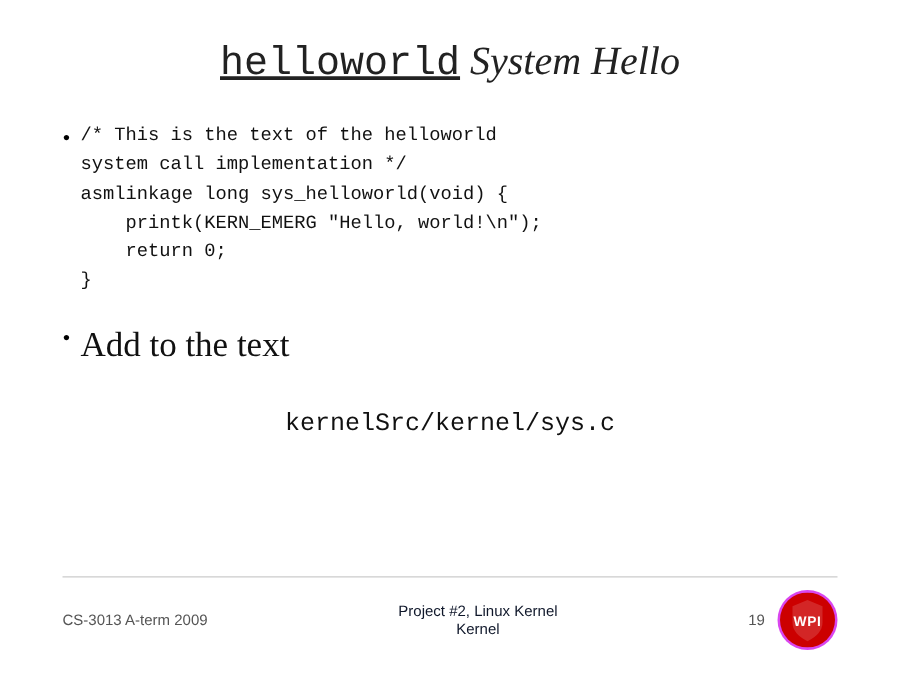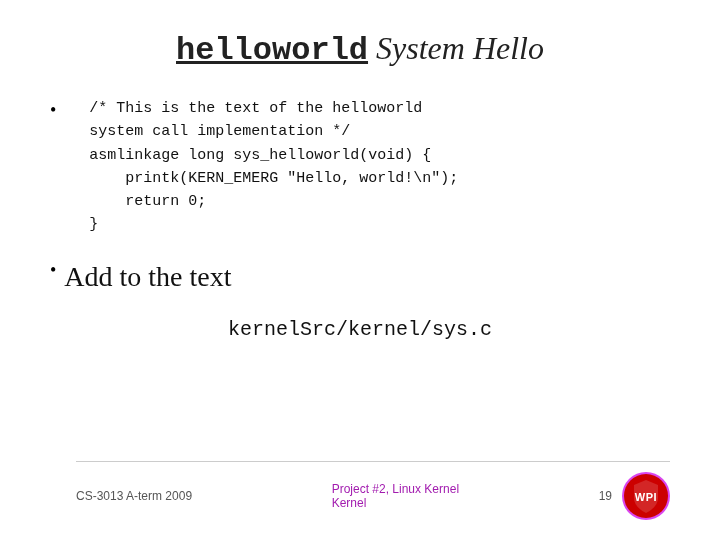--- a/index.html
+++ b/index.html
@@ -26,21 +26,21 @@
       text-align: center;
       font-size: 32px;
       font-weight: normal;
       color: #222;
       margin-bottom: 28px;
       font-family: 'Times New Roman', Times, serif;
     }
 
     .title-mono {
       font-family: 'Courier New', Courier, monospace;
-      font-weight: bold;
+      font-weight: normal;
       text-decoration: underline;
     }
 
     .title-serif {
       font-family: 'Times New Roman', Times, serif;
       font-style: italic;
       font-weight: normal;
     }
 
     .content {
@@ -62,59 +62,57 @@
       flex-shrink: 0;
       margin-top: 1px;
     }
 
     .code-block {
       font-family: 'Courier New', Courier, monospace;
       font-size: 15px;
       line-height: 1.55;
       color: #111;
       white-space: pre;
-      margin-left: 25px;
     }
 
     .bullet-text-large {
       font-family: 'Times New Roman', Times, serif;
       font-size: 28px;
       line-height: 1.4;
       color: #111;
     }
 
     .file-path {
       text-align: center;
       font-family: 'Courier New', Courier, monospace;
       font-size: 20px;
       color: #111;
-      margin-top: 2px;
+      margin-top: 12px;
     }
 
     .footer {
       display: flex;
       align-items: center;
       justify-content: space-between;
       padding-top: 10px;
       border-top: 1px solid #ccc;
       margin-top: auto;
-      margin-left: 26px;
     }
 
     .footer-left {
       font-size: 12px;
       color: #555;
       font-family: Arial, sans-serif;
     }
 
     .footer-center {
       font-size: 12px;
-      color: #a21caf;
+      color: #0f172a;
       font-family: Arial, sans-serif;
-      text-align: left;
+      text-align: center;
     }
 
     .footer-right {
       display: flex;
       align-items: center;
       gap: 10px;
       font-size: 12px;
       color: #555;
       font-family: Arial, sans-serif;
       text-align: right;

